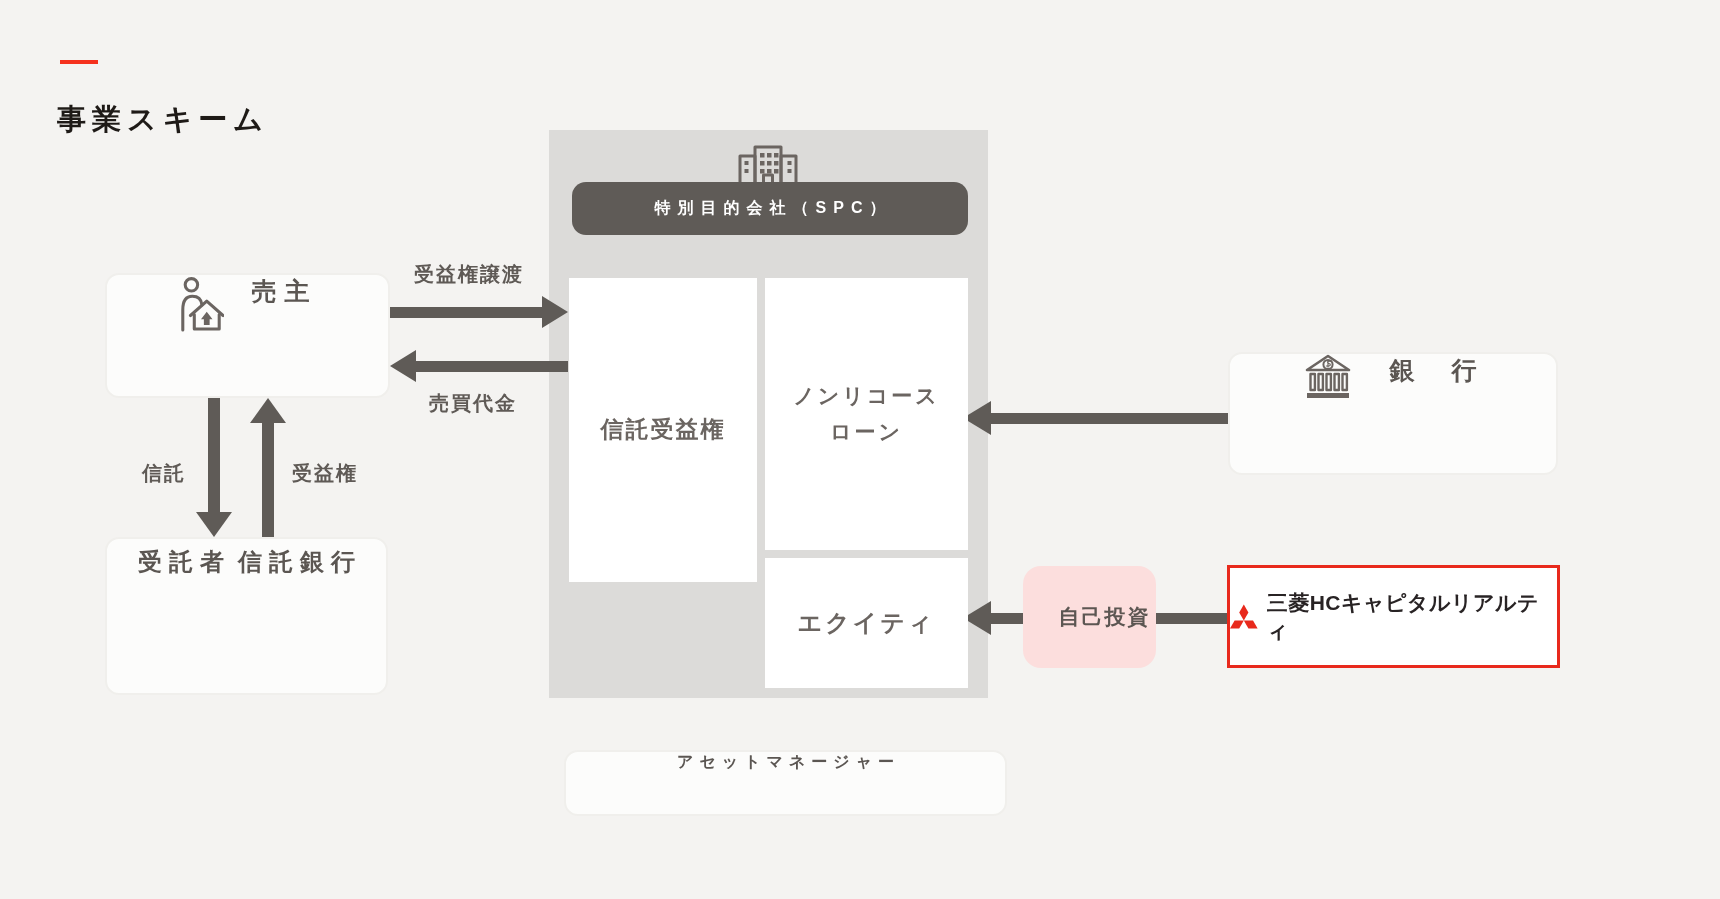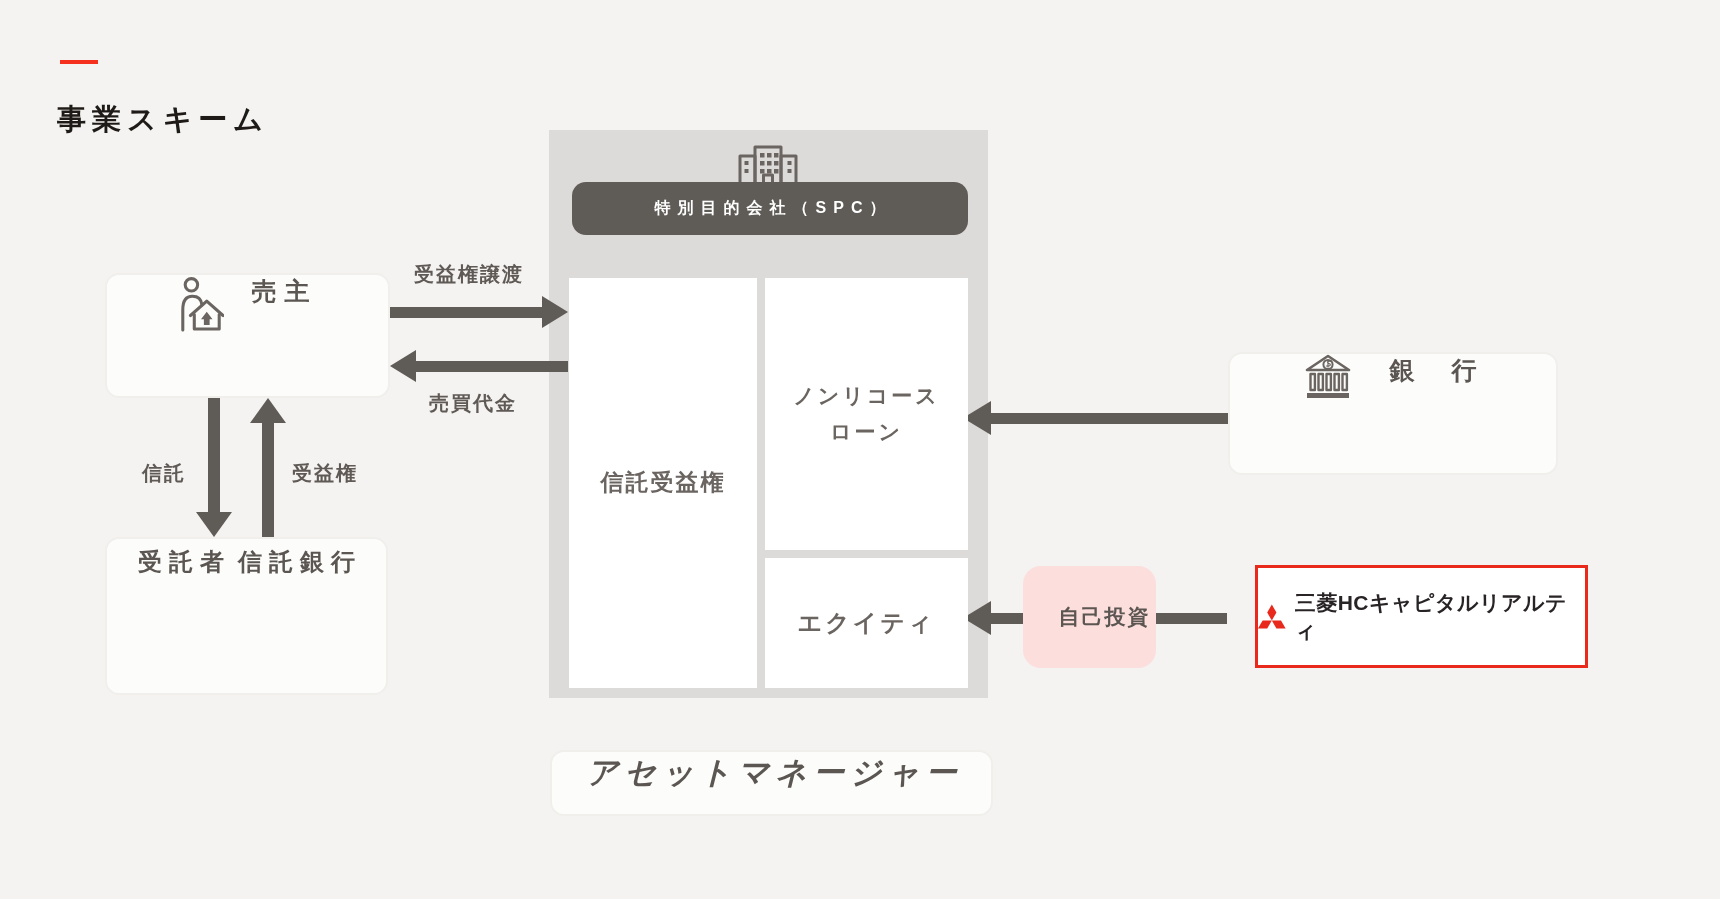--- a/index.html
+++ b/index.html
@@ -30,43 +30,42 @@
     z-index: 3;
   }
   .building-icon { left: 736px; top: 144px; width: 64px; height: 42px; z-index: 2; }
 
   .white-cell {
     background: #ffffff;
     display: flex; flex-direction: column; align-items: center; justify-content: center;
     text-align: left; font-weight: bold; color: #6b6561;
     z-index: 2;
   }
-  .trust-box { left: 569px; top: 278px; width: 188px; height: 410px; font-size: 23px; letter-spacing: 2px; line-height: 1.8; }
+  .trust-box { left: 569px; top: 278px; width: 188px; height: 304px; font-size: 23px; letter-spacing: 2px; line-height: 1.8; }
   .loan-box  { left: 765px; top: 278px; width: 203px; height: 272px; font-size: 21px; letter-spacing: 3px; line-height: 1.7; }
   .equity-box{ left: 765px; top: 558px; width: 203px; height: 130px; font-size: 24px; letter-spacing: 3px; }
 
   
   .party-box {
     background: #fcfcfb; border: 2px solid #f0efec; border-radius: 14px;
     display: flex; align-items: flex-start; justify-content: center;
     font-weight: bold; color: #5b5652;
   }
   .seller-box  { left: 105px; top: 273px; width: 285px; height: 125px; gap: 20px; font-size: 25px; letter-spacing: 8px; text-indent: 8px; }
   .trustee-box { left: 105px; top: 537px; width: 283px; height: 158px; font-size: 24px; letter-spacing: 7px; text-indent: 7px;
                  flex-direction: row; line-height: 1.9; }
   .bank-box    { left: 1228px; top: 352px; width: 330px; height: 123px; gap: 38px; font-size: 25px; letter-spacing: 6px; }
-  .asset-manager-box { left: 550px; top: 750px; width: 443px; height: 66px; font-size: 31px; letter-spacing: 6px; text-indent: 6px; font-style: italic; }
+  .asset-manager-box { left: 564px; top: 750px; width: 443px; height: 66px; font-size: 16px; letter-spacing: 6px; text-indent: 6px; }
 
   
   .sponsor-box {
     left: 1227px; top: 565px; width: 333px; height: 103px;
     background: #ffffff; border: 3px solid #e8291c;
     display: flex; align-items: center; justify-content: center; gap: 9px;
     z-index: 2;
-    margin-left: 28px;
   }
   .sponsor-name { font-size: 21px; font-weight: bold; color: #282324; letter-spacing: 0.5px; }
 
   
   .self-investment-badge {
     left: 1023px; top: 566px; width: 133px; height: 102px;
     background: #fcdedd; border-radius: 18px;
     display: flex; align-items: center; justify-content: center;
     font-size: 21px; font-weight: bold; color: #5c5652; letter-spacing: 2px; text-indent: 2px;
     z-index: 2;

